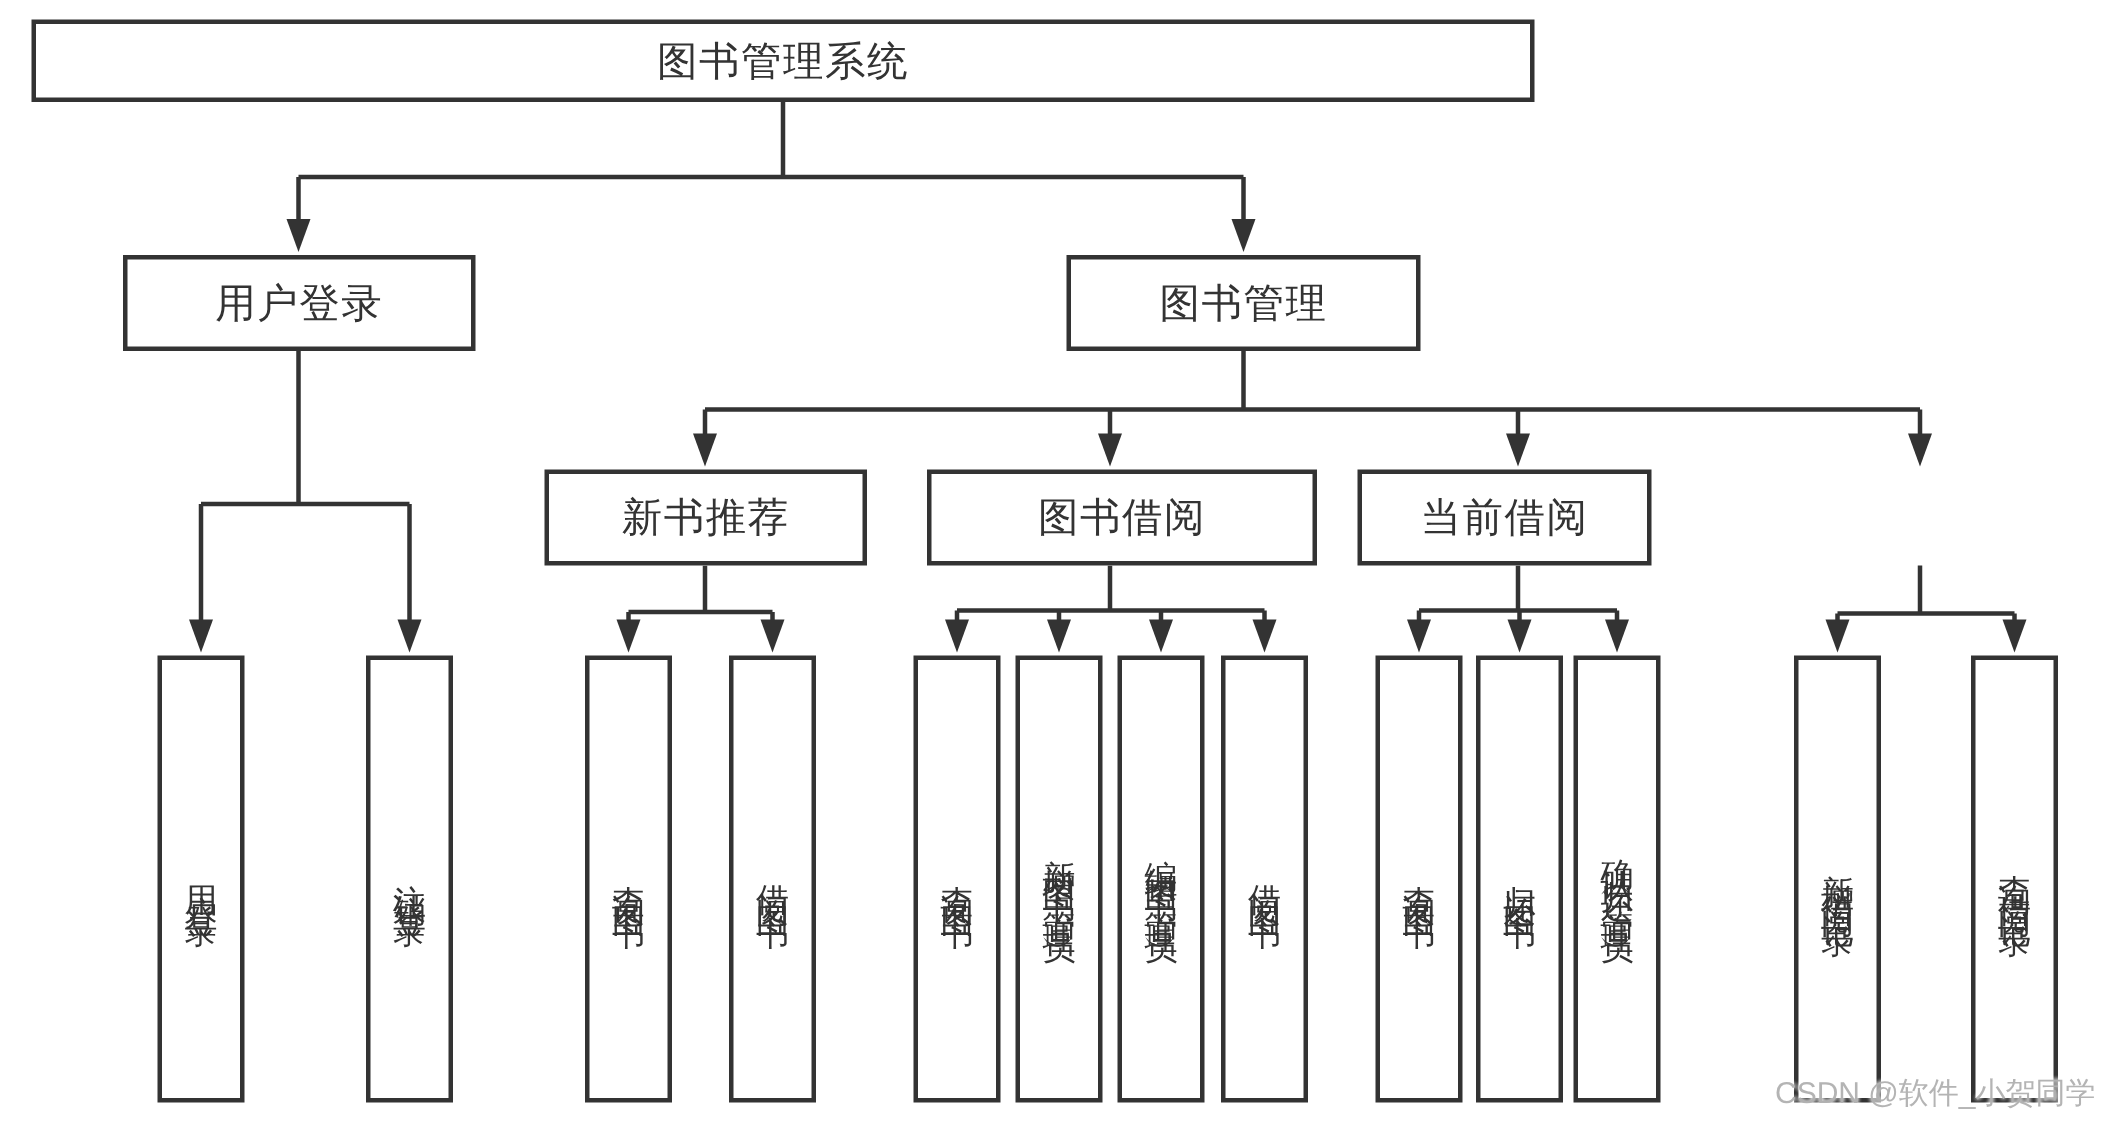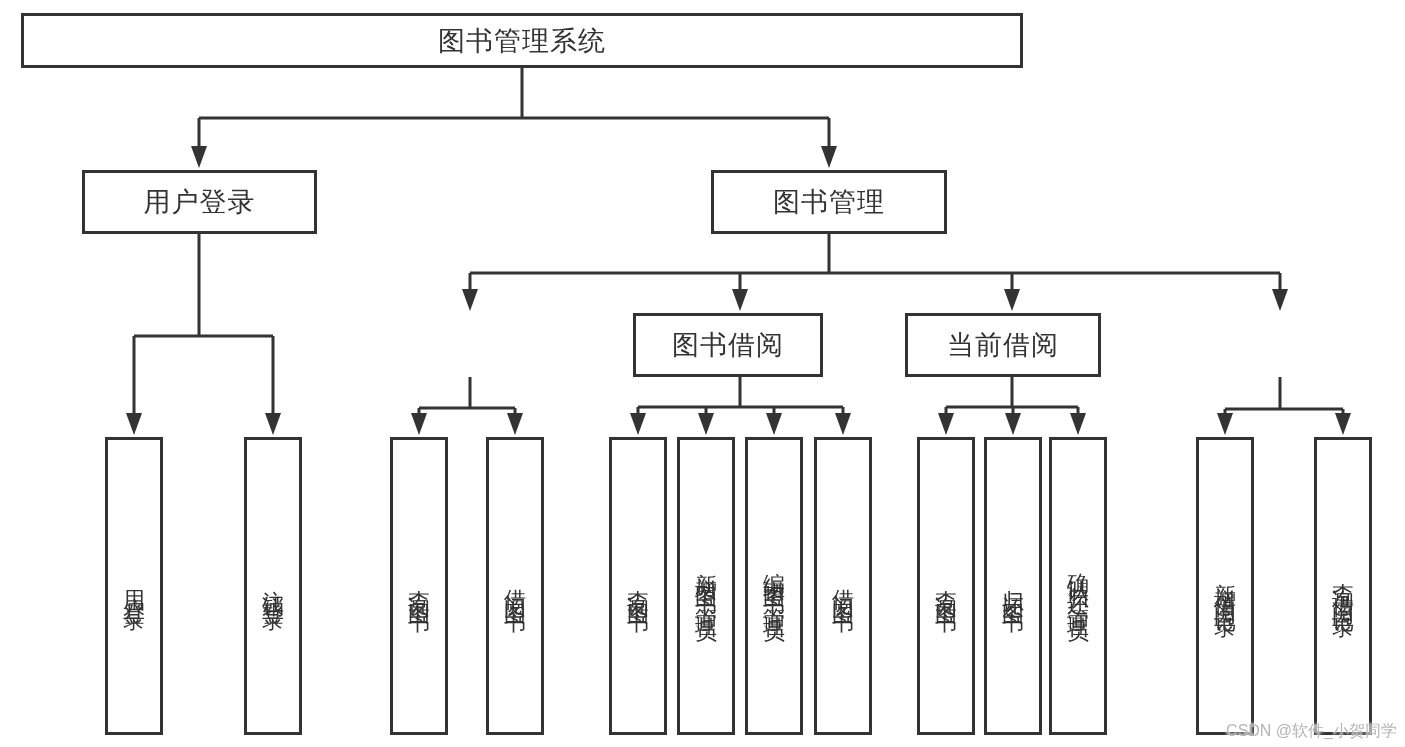--- a/index.html
+++ b/index.html
@@ -35,21 +35,21 @@
     writing-mode: vertical-rl;
     text-orientation: mixed;
     font-size: 22px;
     line-height: 1;
     letter-spacing: 7px;
   }
   .watermark {
     position: absolute;
     right: 8px;
     bottom: 5px;
-    font-size: 16px;
+    font-size: 20px;
     color: rgba(176,176,176,0.95);
     text-shadow: 0 0 3px #ffffff, 0 0 3px #ffffff;
     z-index: 10;
     white-space: nowrap;
   }
 </style>
 </head>
 <body>
 
 <div class="stage">
@@ -91,21 +91,24 @@
     <span class="hlabel">图书管理系统</span>
   </div>
 
   <div class="box" style="left:82px; top:170px; width:235px; height:64px">
     <span class="hlabel">用户登录</span>
   </div>
   <div class="box" style="left:711px; top:170px; width:236px; height:64px">
     <span class="hlabel">图书管理</span>
   </div>
 
-  <div class="box" style="left:633px; top:313px; width:190px; height:64px">
+  <div class="box" style="left:363px; top:313px; width:215px; height:64px">
+    <span class="hlabel">新书推荐</span>
+  </div>
+  <div class="box" style="left:618px; top:313px; width:260px; height:64px">
     <span class="hlabel">图书借阅</span>
   </div>
   <div class="box" style="left:905px; top:313px; width:196px; height:64px">
     <span class="hlabel">当前借阅</span>
   </div>
 
   <div class="box vbox" style="left:105px; top:437px; width:58px; height:298px">
     <span class="vlabel">用户登录</span>
   </div>
   <div class="box vbox" style="left:244px; top:437px; width:58px; height:298px">

